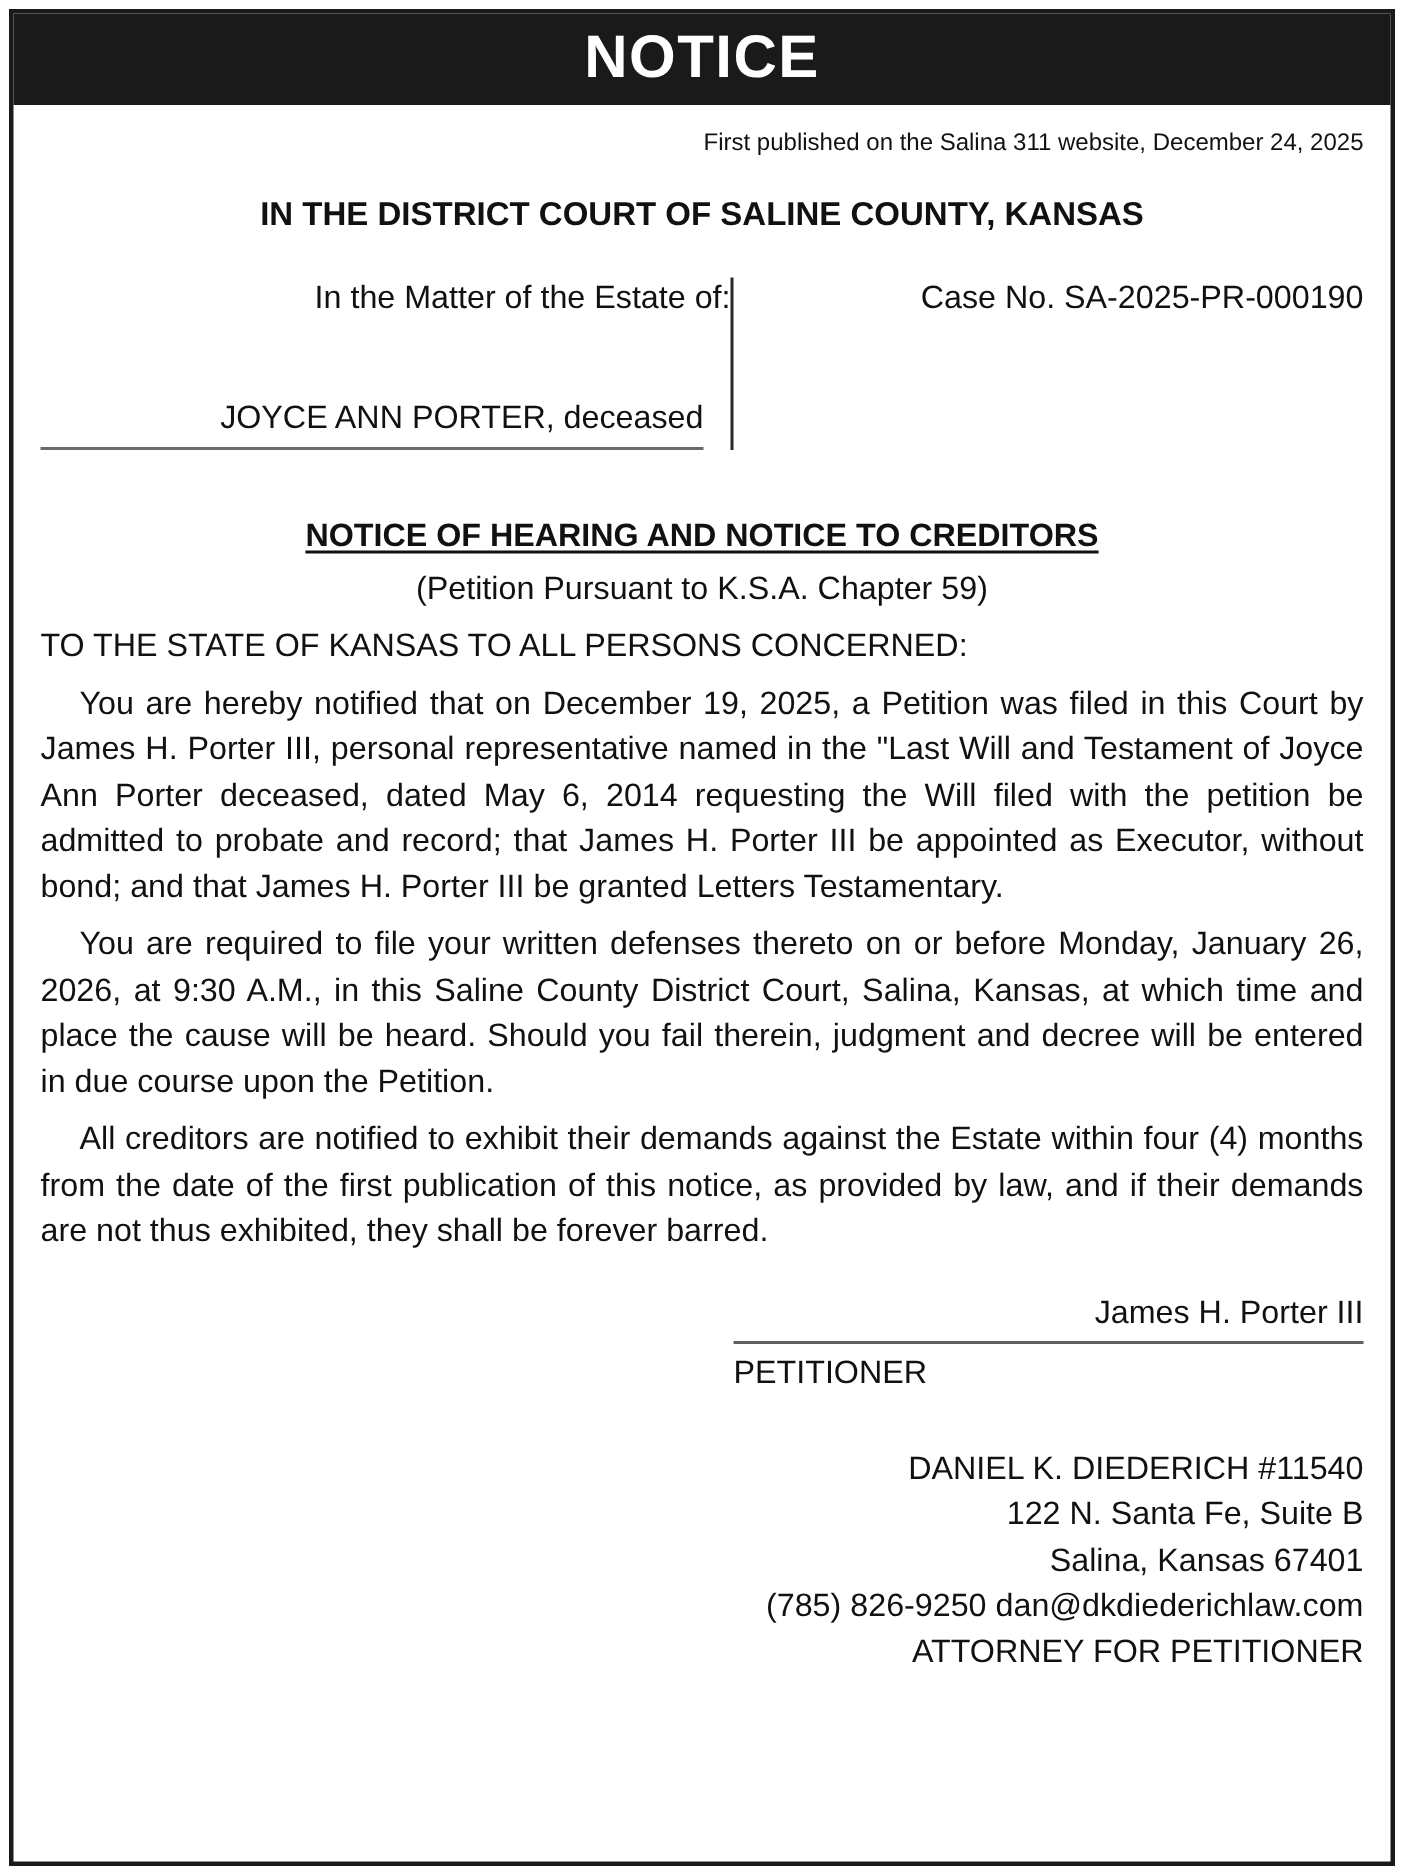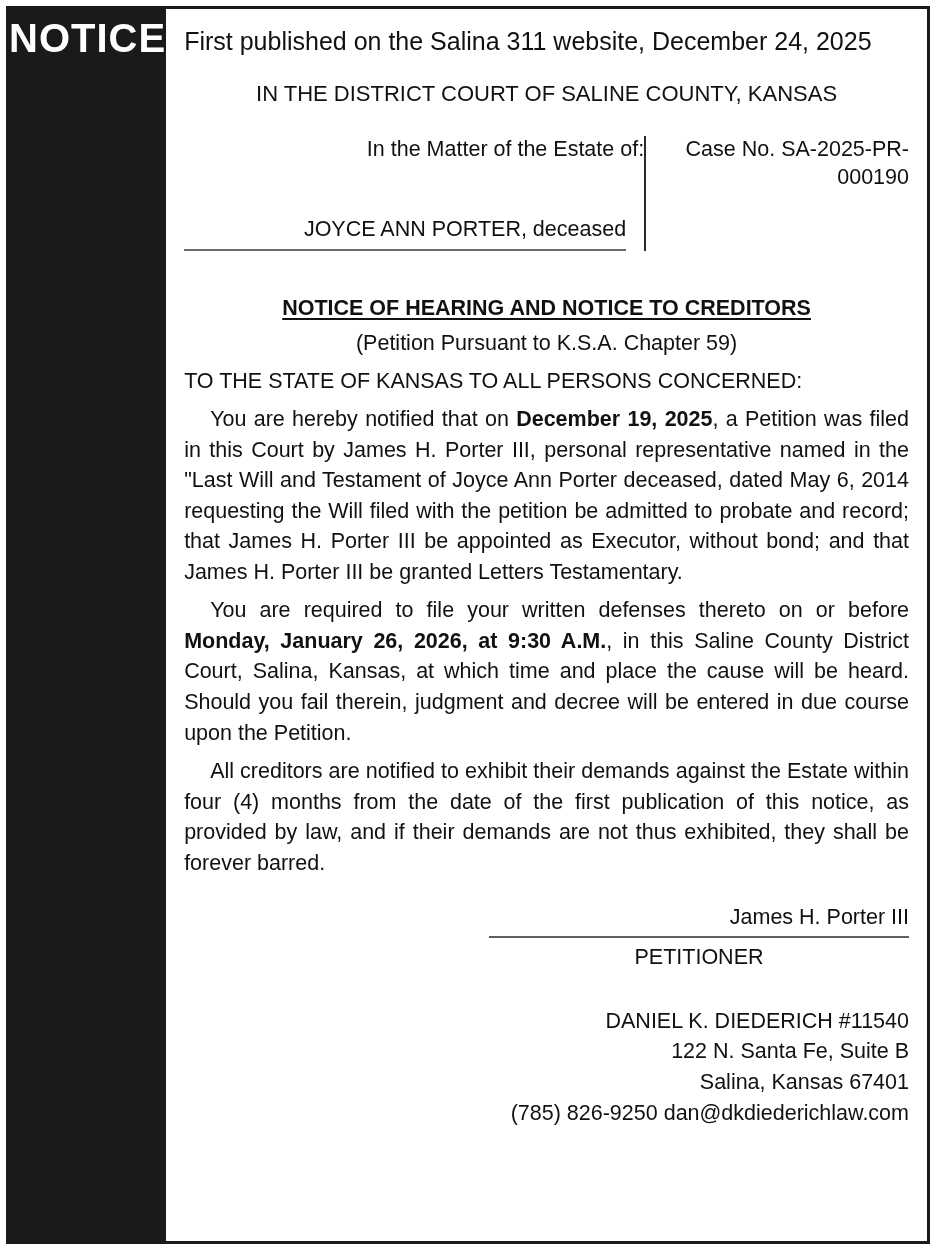--- a/index.html
+++ b/index.html
@@ -21,46 +21,46 @@
     padding: 6px;
     background: #ffffff;
   }
   .frame {
     box-sizing: border-box;
     width: 100%;
     height: 100%;
     border: 3px solid #1a1a1a;
     padding: 0;
     display: flex;
-    flex-direction: row;
+    flex-direction: column;
   }
   .notice-banner {
     background: #1a1a1a;
     color: #ffffff;
     text-align: center;
     font-size: 40px;
     font-weight: bold;
     letter-spacing: 1px;
     line-height: 1.25;
     padding: 4px 0 7px 0;
   }
   .body-area {
     padding: 12px 18px 0 18px;
     flex: 1 1 auto;
   }
   .published {
-    text-align: left;
-    font-size: 25px;
+    text-align: right;
+    font-size: 16px;
     margin-top: 4px;
     line-height: 1.3;
   }
   .court-line {
     text-align: center;
     font-size: 22px;
-    font-weight: normal;
+    font-weight: bold;
     margin-top: 22px;
     line-height: 1.3;
   }
   .caption {
     display: flex;
     margin-top: 28px;
     align-items: stretch;
     text-align: right;
   }
   .caption-left {
@@ -111,40 +111,40 @@
     text-align: justify;
     text-justify: inter-word;
   }
   .para.no-indent {
     text-indent: 0;
     text-align: left;
   }
   .para.indent {
     text-indent: 26px;
   }
-  .para b { font-weight: bold; margin-top: 40px; }
+  .para b { font-weight: normal; margin-top: 40px; }
   .signature-block {
     margin-top: 26px;
     display: flex;
     flex-direction: column;
     align-items: flex-end;
   }
   .sig-name {
     font-size: 21.5px;
     line-height: 1.3;
     width: 420px;
     text-align: right;
     padding-bottom: 4px;
     border-bottom: 2px solid #5f5f5f;
   }
   .sig-role {
     font-size: 21.5px;
     line-height: 1.3;
     width: 420px;
-    text-align: center;
+    text-align: left;
     margin-top: 6px;
   }
   .attorney-block {
     margin-top: 34px;
     font-size: 21.5px;
     line-height: 1.42;
     text-align: right;
   }
   .attorney-block div { white-space: nowrap; }
 </style>
@@ -191,17 +191,18 @@
       <div class="signature-block">
         <div class="sig-name">James H. Porter III</div>
         <div class="sig-role">PETITIONER</div>
       </div>
 
       <div class="attorney-block">
         <div>DANIEL K. DIEDERICH #11540</div>
         <div>122 N. Santa Fe, Suite B</div>
         <div>Salina, Kansas 67401</div>
         <div>(785) 826-9250 dan@dkdiederichlaw.com</div>
+        <div>ATTORNEY FOR PETITIONER</div>
       </div>
 
     </div>
   </div>
 </div>
 
 </body></html>

